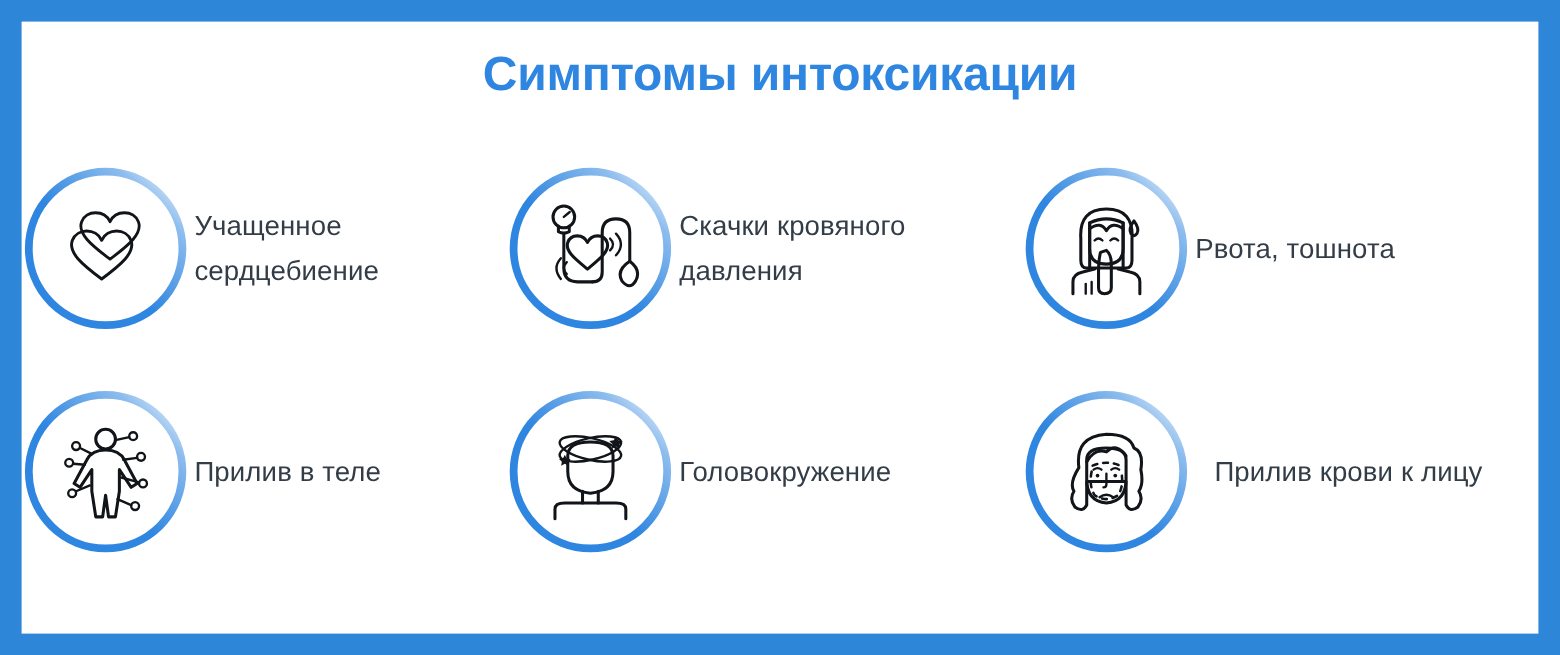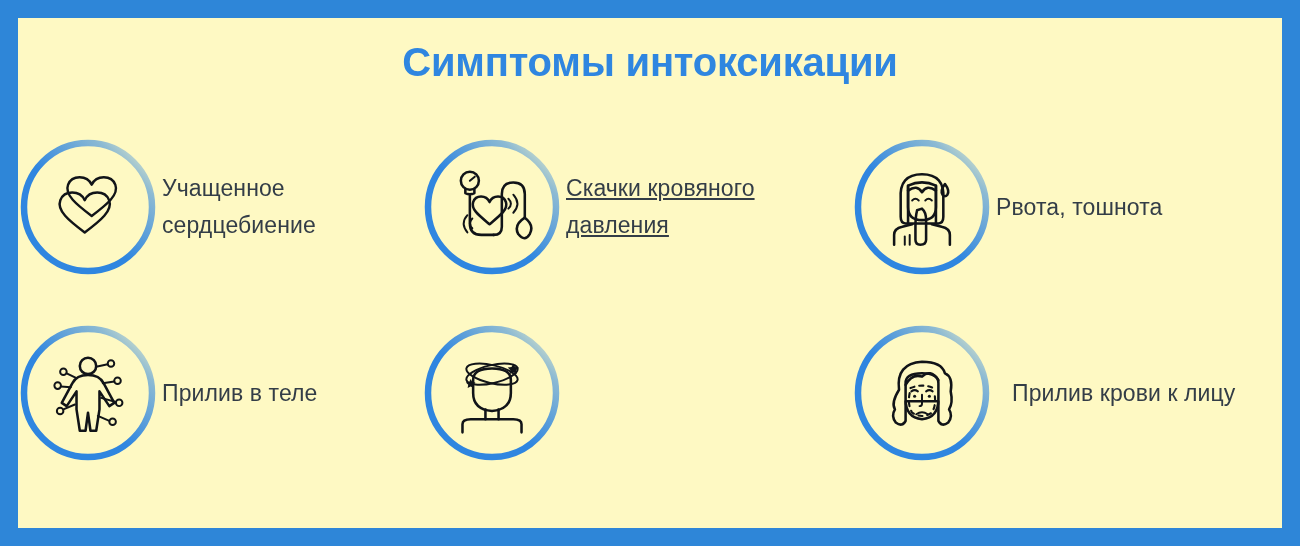--- a/index.html
+++ b/index.html
@@ -20,21 +20,21 @@
     background: #2e86d8;
     padding: 18px 18px 18px 18px;
     overflow: hidden;
   }
 
   .panel {
     position: relative;
     width: 100%;
     height: 100%;
     box-sizing: border-box;
-    background: #fef9c3;
+    background: #ffffff;
     overflow: hidden;
   }
 
   .title {
     margin: 0;
     padding-top: 22px;
     text-align: center;
     font-size: 40px;
     font-weight: bold;
     letter-spacing: -0.2px;
@@ -86,21 +86,21 @@
   .label {
     font-size: 23px;
     line-height: 37px;
     color: #333d47;
     letter-spacing: 0.1px;
     padding-left: 4px;
     max-width: 270px;
   }
 
   .item-heart   .label { max-width: 220px; }
-  .item-bp      .label { max-width: 250px; text-decoration: underline; }
+  .item-bp      .label { max-width: 250px; }
   .item-nausea  .label { max-width: 260px; }
   .item-ache    .label { max-width: 260px; }
   .item-dizzy   .label { max-width: 260px; }
   .item-flush   .label { max-width: 300px; margin-left: 16px; }
 
   .stroke {
     fill: none;
     stroke: #111418;
     stroke-width: 3.1;
     stroke-linecap: round;
@@ -258,20 +258,21 @@
             <path class="stroke" d="M14 98 L14 88 Q14 82 24 82 L42 82"></path>
             <path class="stroke" d="M86 98 L86 88 Q86 82 76 82 L58 82"></path>
 
             <ellipse class="stroke-thin" cx="50" cy="27" rx="32" ry="11" transform="rotate(-13 50 27)"></ellipse>
             <ellipse class="stroke-thin" cx="50" cy="27" rx="32" ry="11" transform="rotate(13 50 27)"></ellipse>
 
             <path class="fill-dark" d="M76 14 l2.2 4.2 4.6 .7 -3.4 3.3 .8 4.6 -4.2-2.2 -4.2 2.2 .8-4.6 -3.4-3.3 4.6-.7 Z"></path>
             <path class="fill-dark" d="M24 33 l1.9 3.6 4 .6 -2.9 2.8 .7 4 -3.7-1.9 -3.7 1.9 .7-4 -2.9-2.8 4-.6 Z"></path>
           </svg>
         </div>
+        <div class="label">Головокружение</div>
       </div>
 
       <div class="item item-flush">
         <div class="icon-ring">
           <svg class="ring" viewBox="0 0 140 140">
             <circle cx="70" cy="70" r="64" fill="none" stroke="url(#rg1)" stroke-width="6.5" stroke-linecap="round"></circle>
           </svg>
           <svg class="glyph" viewBox="0 0 100 100">
 
             <path class="stroke" d="M22 46 Q18 14 50 12 Q74 12 78 26 Q88 30 85 48 Q88 62 83 70 Q88 78 82 86 Q74 92 70 84 L70 60 L30 60 L30 84 Q26 92 18 86 Q12 78 17 70 Q12 62 22 46 Z"></path>

